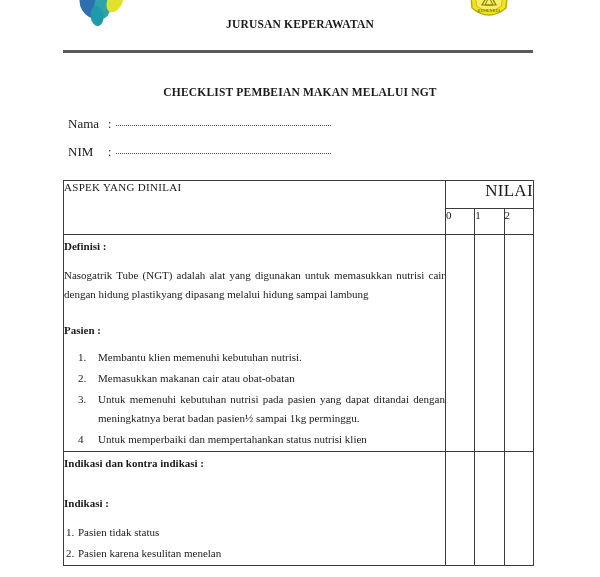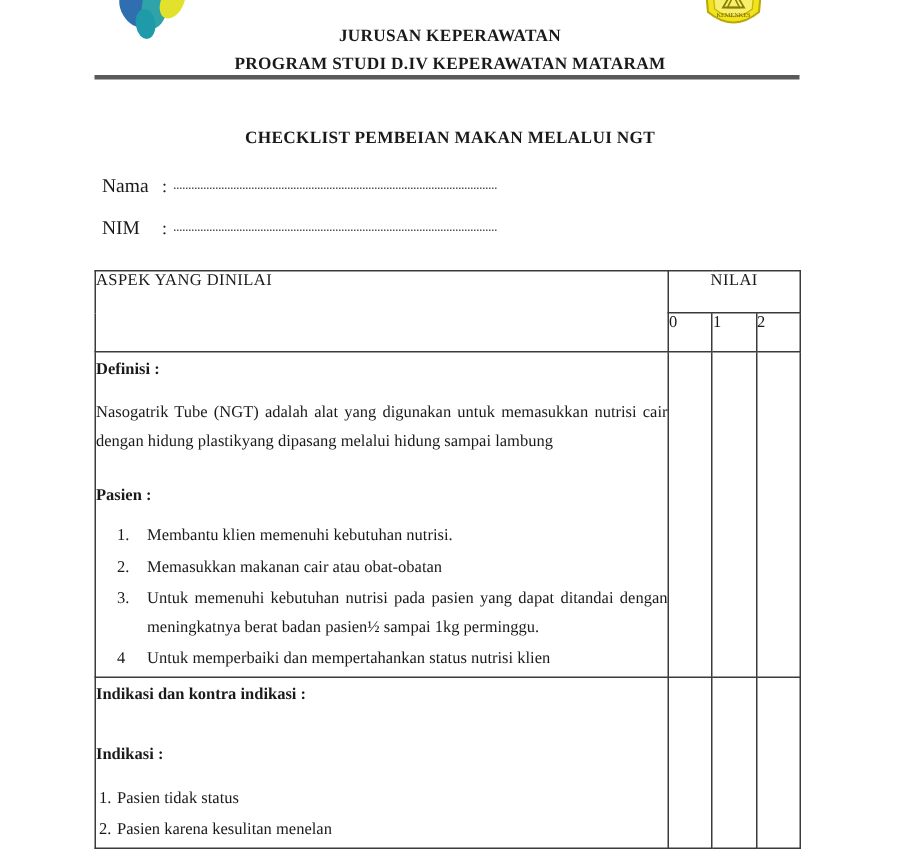--- a/index.html
+++ b/index.html
@@ -116,23 +116,23 @@
     height: 52px;
     font-size: 11px;
     font-weight: normal;
     text-align: left;
     padding: 5px 0 0 7px;
     letter-spacing: 0.3px;
     margin-top: 32px;
   }
   .th-nilai {
     height: 27px;
-    font-size: 11px;
+    font-size: 17px;
     font-weight: normal;
-    text-align: center;
+    text-align: right;
     padding: 5px 0 0 6px;
     letter-spacing: 0.3px;
   }
   .th-score {
     height: 25px;
     font-size: 11px;
     font-weight: normal;
     text-align: left;
     padding: 4px 0 0 5px;
   }
@@ -208,21 +208,20 @@
       <path d="M8 2 L46 2 L44 24 Q27 38 10 24 Z" fill="#f2e41c" stroke="#b9a80a" stroke-width="1.4"></path>
       <path d="M13 7 L41 7 L39.5 22 Q27 32 14.5 22 Z" fill="#f7ef6a" stroke="#c9b50d" stroke-width="0.9"></path>
       <path d="M27 9 L34 21 L20 21 Z" fill="none" stroke="#8a7c07" stroke-width="1.2"></path>
       <path d="M27 13 L31 21 L23 21 Z" fill="none" stroke="#8a7c07" stroke-width="1"></path>
       <text x="27" y="27.5" font-size="4.2" text-anchor="middle" fill="#6b5f05" font-family="'Liberation Serif', serif">KEMENKES</text>
     </svg>
   </div>
 
   <div class="header-lines">
     <div class="header-line">JURUSAN KEPERAWATAN</div>
-    <div class="header-line">PROGRAM STUDI D.IV KEPERAWATAN MATARAM</div>
   </div>
 
   <div class="header-rule"></div>
 </div>
 
 <div class="doc-title">CHECKLIST PEMBEIAN MAKAN MELALUI NGT</div>
 
 <div class="id-fields">
   <div class="id-row">
     <span class="id-label">Nama</span>

